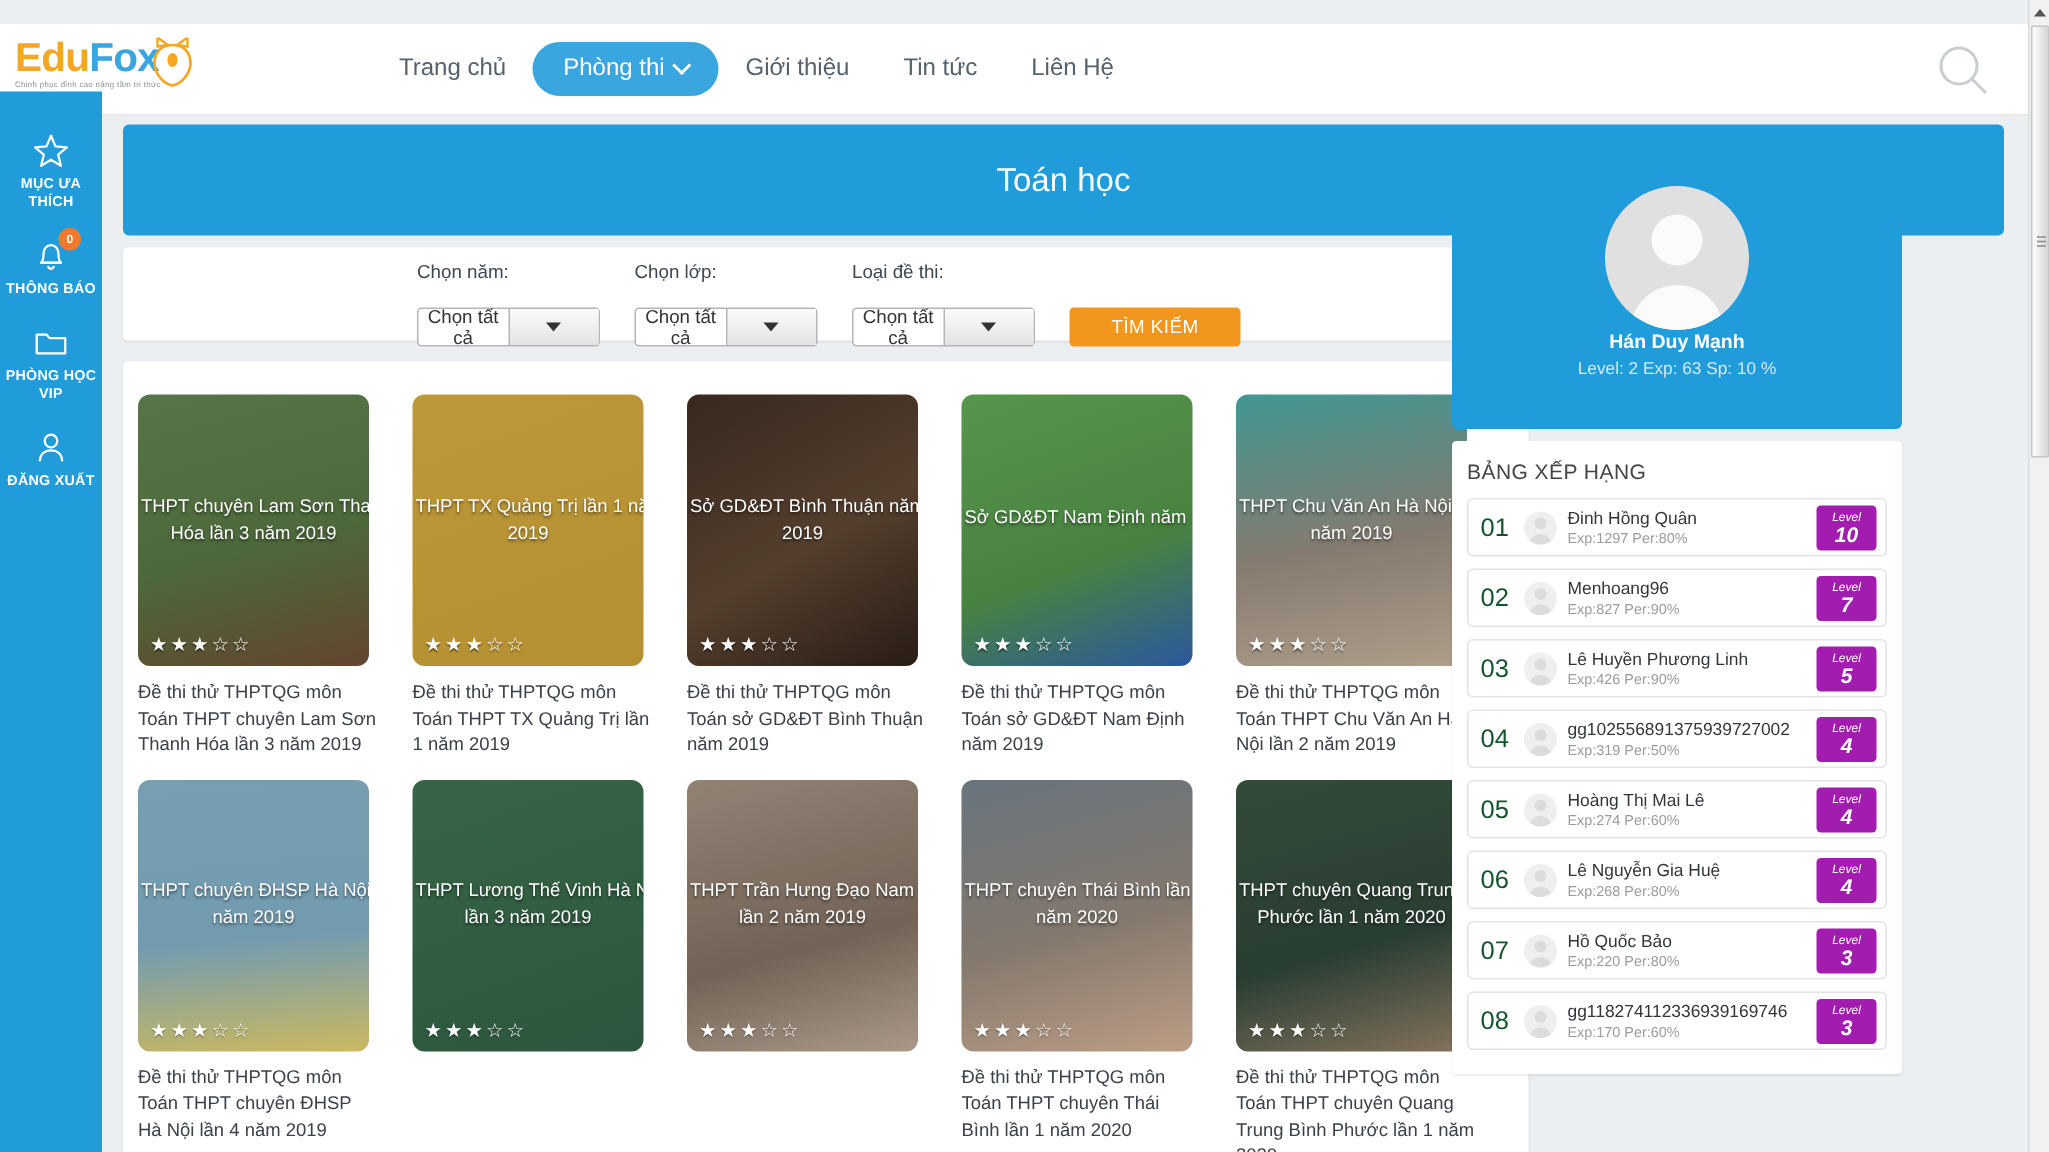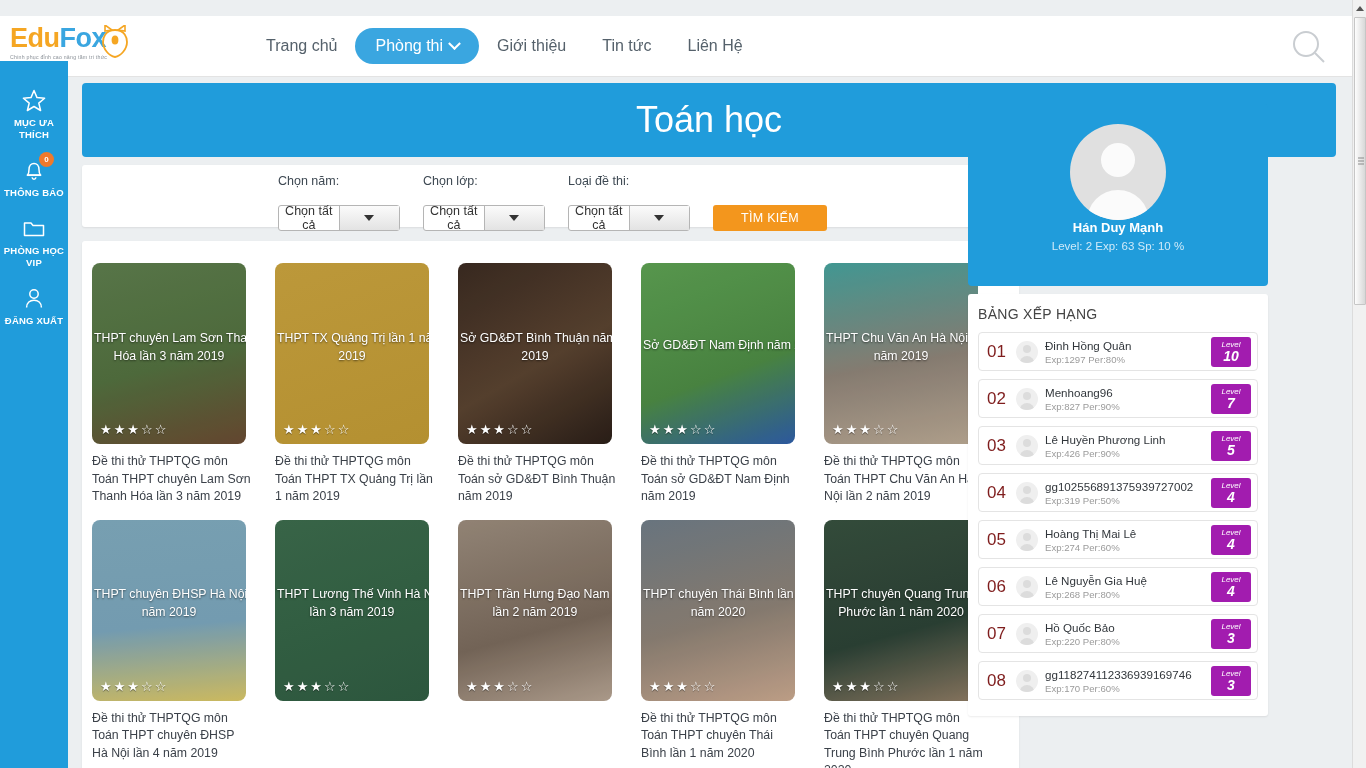--- a/index.html
+++ b/index.html
@@ -58,21 +58,21 @@
   }
 
   
   .main { position: absolute; left: 68px; top: 61px; width: 1284px; height: 707px; }
 
   .banner {
     position: absolute; left: 14px; top: 22px; width: 1254px; height: 74px;
     background: #209cdb; border-radius: 4px;
     display: flex; align-items: center; justify-content: center;
   }
-  .banner-title { color: #fff; font-size: 36px; font-weight: 400; }
+  .banner-title { color: #fff; font-size: 22px; font-weight: 400; }
 
   .filter-card {
     position: absolute; left: 14px; top: 104px; width: 937px; height: 62px;
     background: #fff; border-radius: 3px; box-shadow: 0 1px 2px rgba(0,0,0,.08);
   }
   .filters { display: flex; align-items: flex-end; gap: 23px; padding: 9px 0 0 196px; }
   .fgroup { display: flex; flex-direction: column; }
   .flabel { font-size: 12.5px; color: #3d4852; margin-bottom: 5px; }
   .fselect {
     width: 122px; height: 26px; border: 1px solid #b5b5b5; border-radius: 3px; background: #fff;
@@ -138,21 +138,21 @@
   .pname { color: #fff; font-size: 13px; font-weight: bold; }
   .pstats { color: #cfeaf9; font-size: 11.5px; margin-top: 5px; }
 
   .rankbox { background: #fff; border-radius: 3px; margin-top: 8px; padding: 12px 10px 8px 10px;
              box-shadow: 0 1px 2px rgba(0,0,0,.08); }
   .rank-heading { font-size: 14px; color: #444; letter-spacing: .3px; margin-bottom: 10px; }
   .rank-row {
     display: flex; align-items: center; border: 1px solid #e4e4e4; border-radius: 4px;
     height: 39px; margin-bottom: 8px; padding: 0 6px 0 8px;
   }
-  .rank-no { font-size: 17px; color: #7f1d1d; width: 29px; }
+  .rank-no { font-size: 17px; color: #14532d; width: 29px; }
   .rank-av { width: 22px; height: 22px; border-radius: 50%; background: #efefef; position: relative;
              overflow: hidden; margin-right: 7px; flex: 0 0 22px; }
   .rank-av .h { position: absolute; left: 50%; top: 4px; transform: translateX(-50%);
                 width: 8px; height: 8px; border-radius: 50%; background: #dcdcdc; }
   .rank-av .b { position: absolute; left: 50%; bottom: -4px; transform: translateX(-50%);
                 width: 15px; height: 11px; border-radius: 8px 8px 0 0; background: #dcdcdc; }
   .rank-info { flex: 1; min-width: 0; }
   .rank-name { font-size: 11.6px; color: #31363b; white-space: nowrap; overflow: hidden; }
   .rank-exp { font-size: 9.6px; color: #9b9b9b; margin-top: 2px; }
   .rank-level {

